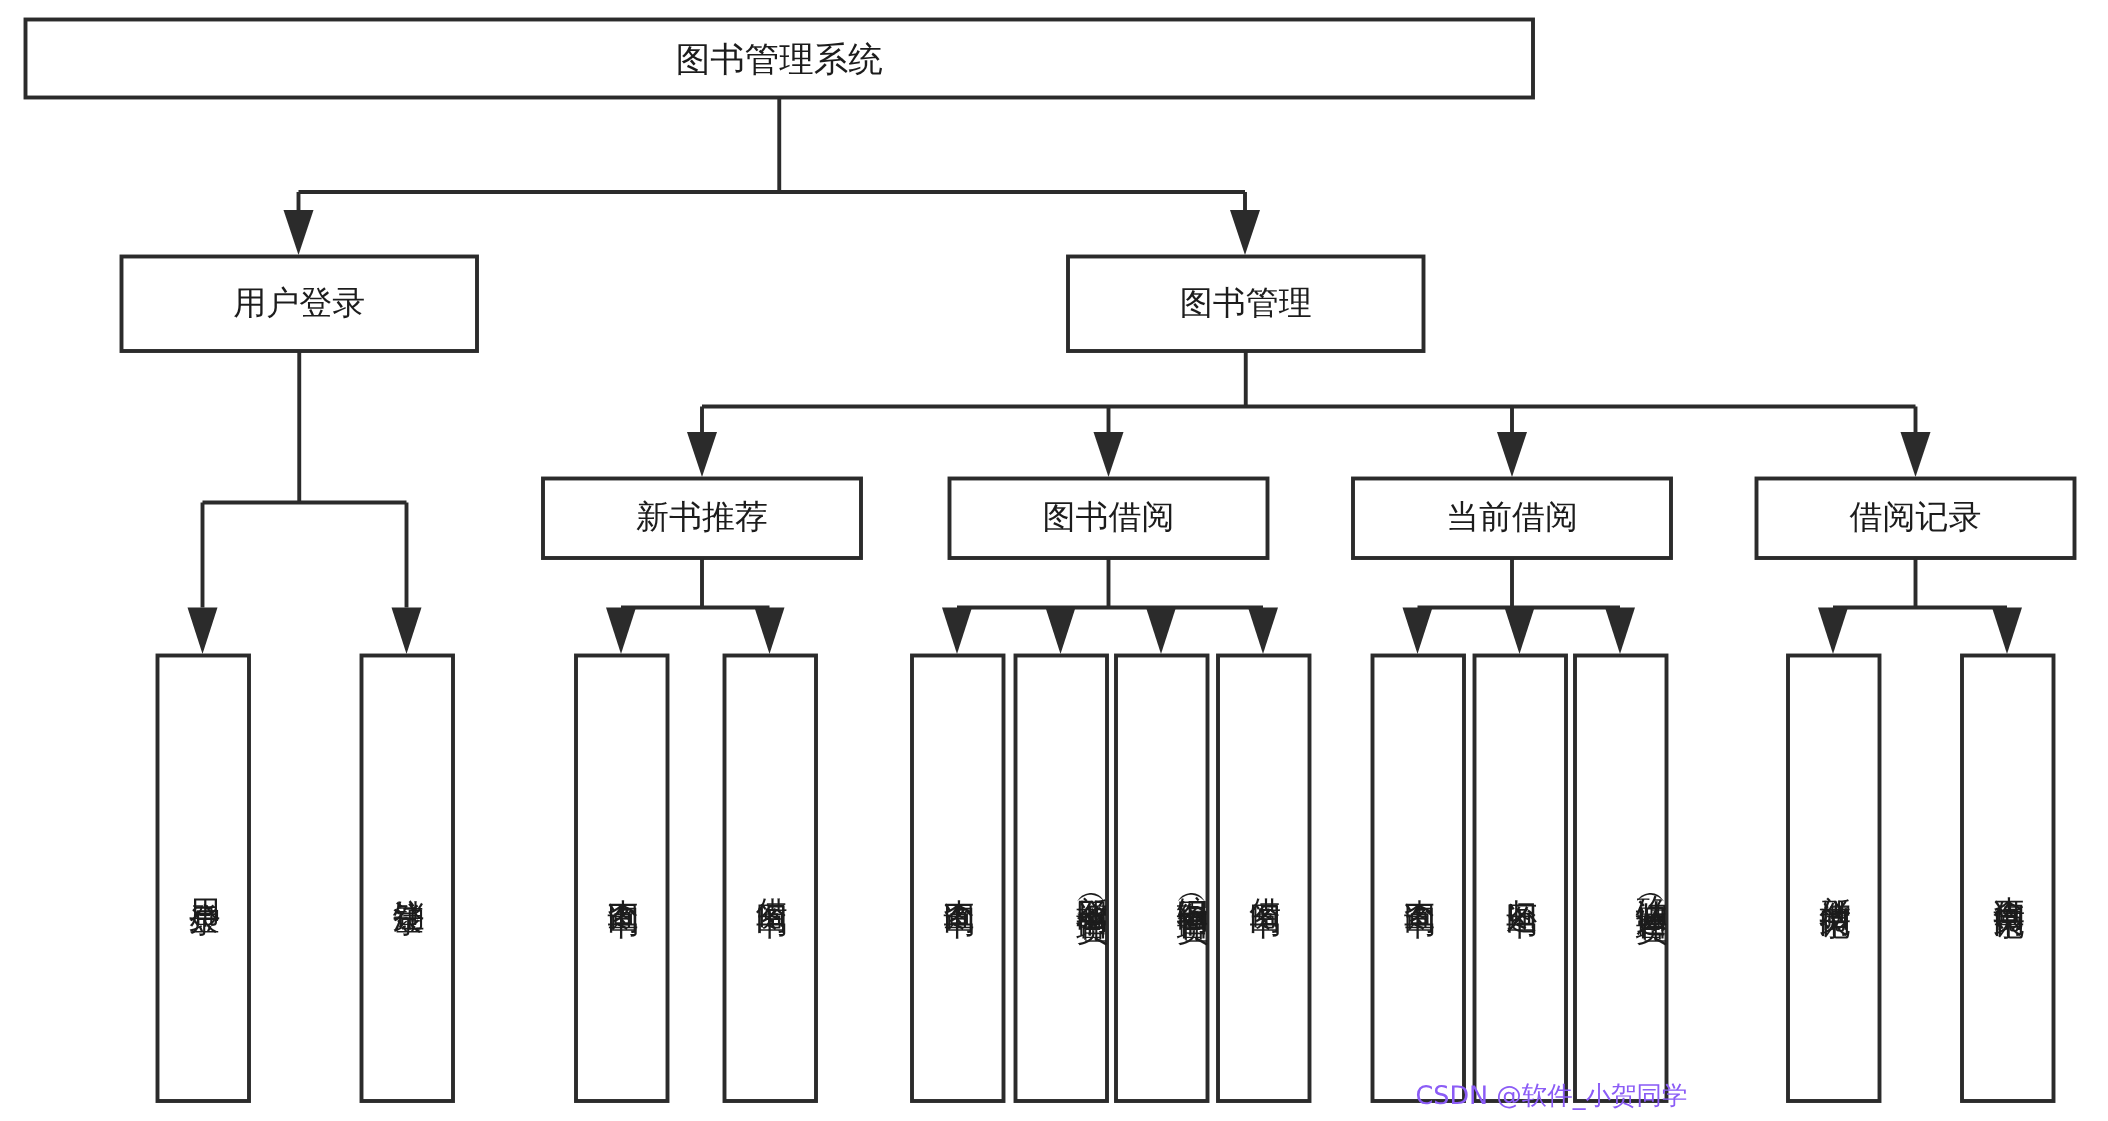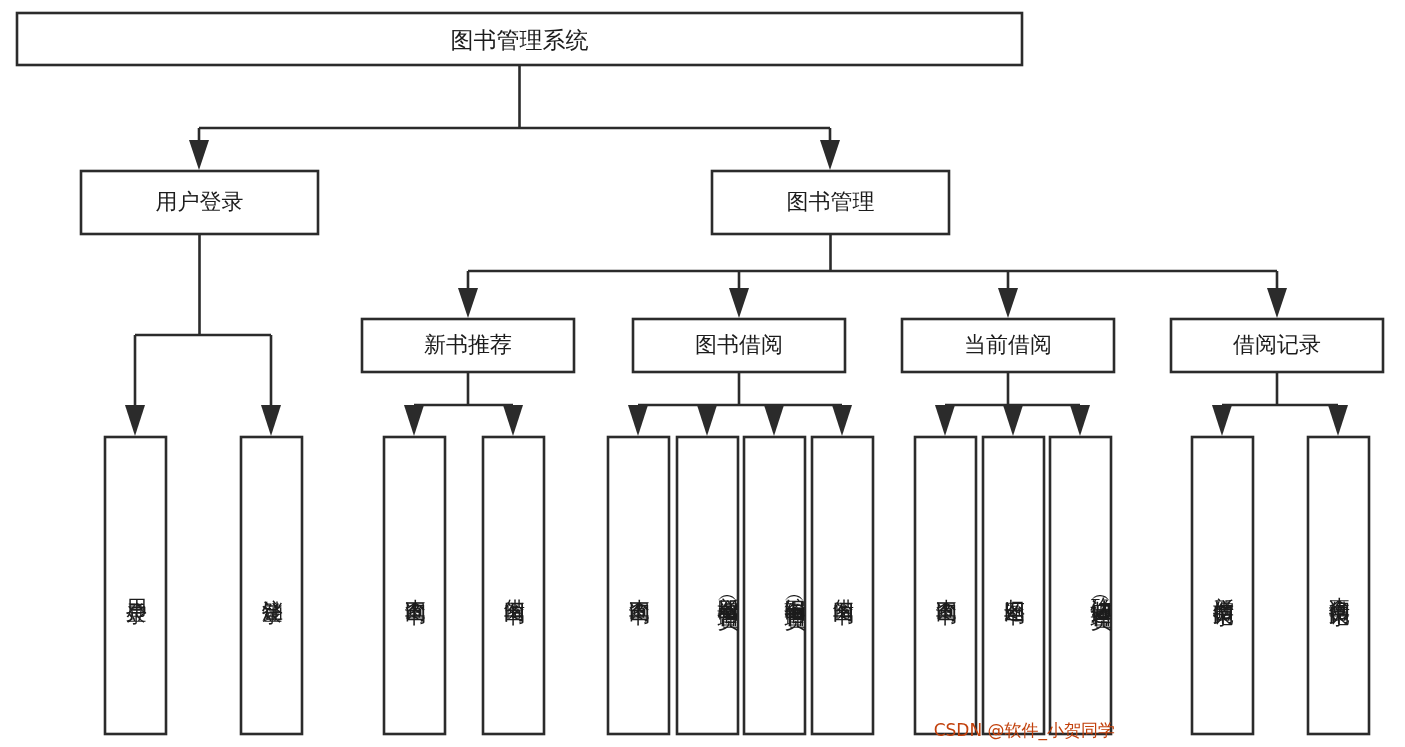--- a/index.html
+++ b/index.html
@@ -71,25 +71,25 @@
     align-items: center;
     justify-content: center;
   }
   .leaf-label.top {
     display: flex;
     align-items: flex-start;
     justify-content: center;
   }
   .watermark {
     position: absolute;
-    right: 10px;
+    right: 0;
     bottom: 5px;
     font-family: "DejaVu Sans", "Liberation Sans", sans-serif;
     font-size: 17px;
-    color: #c2410c;
+    color: #8b5cf6;
     white-space: nowrap;
     pointer-events: none;
   }
 </style>
 </head>
 <body>
 
 <div id="diagram-root">
 
   <svg class="diagram" viewBox="0 0 1405 747" xmlns="http://www.w3.org/2000/svg">

